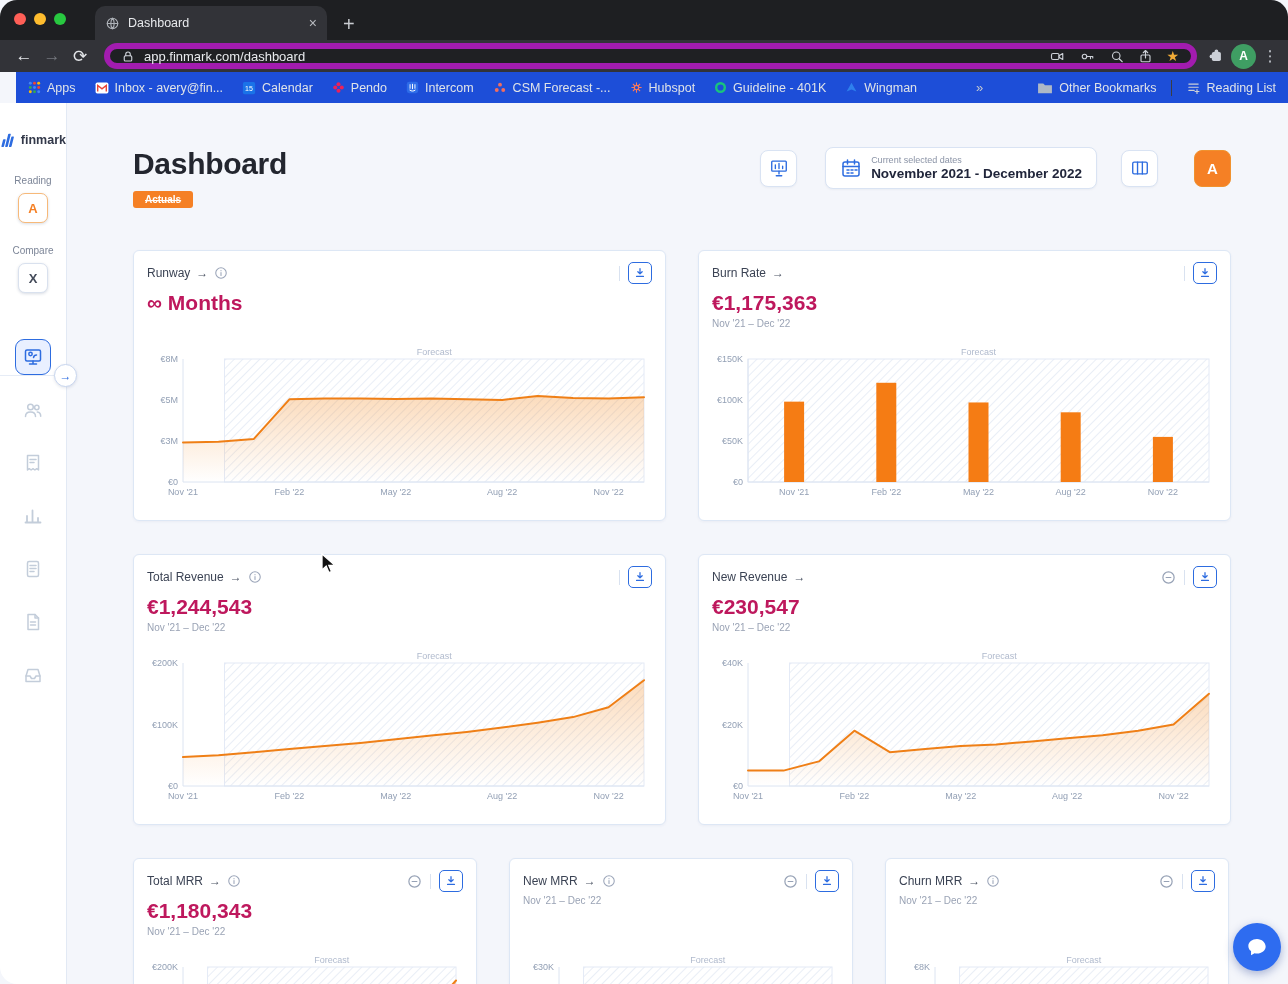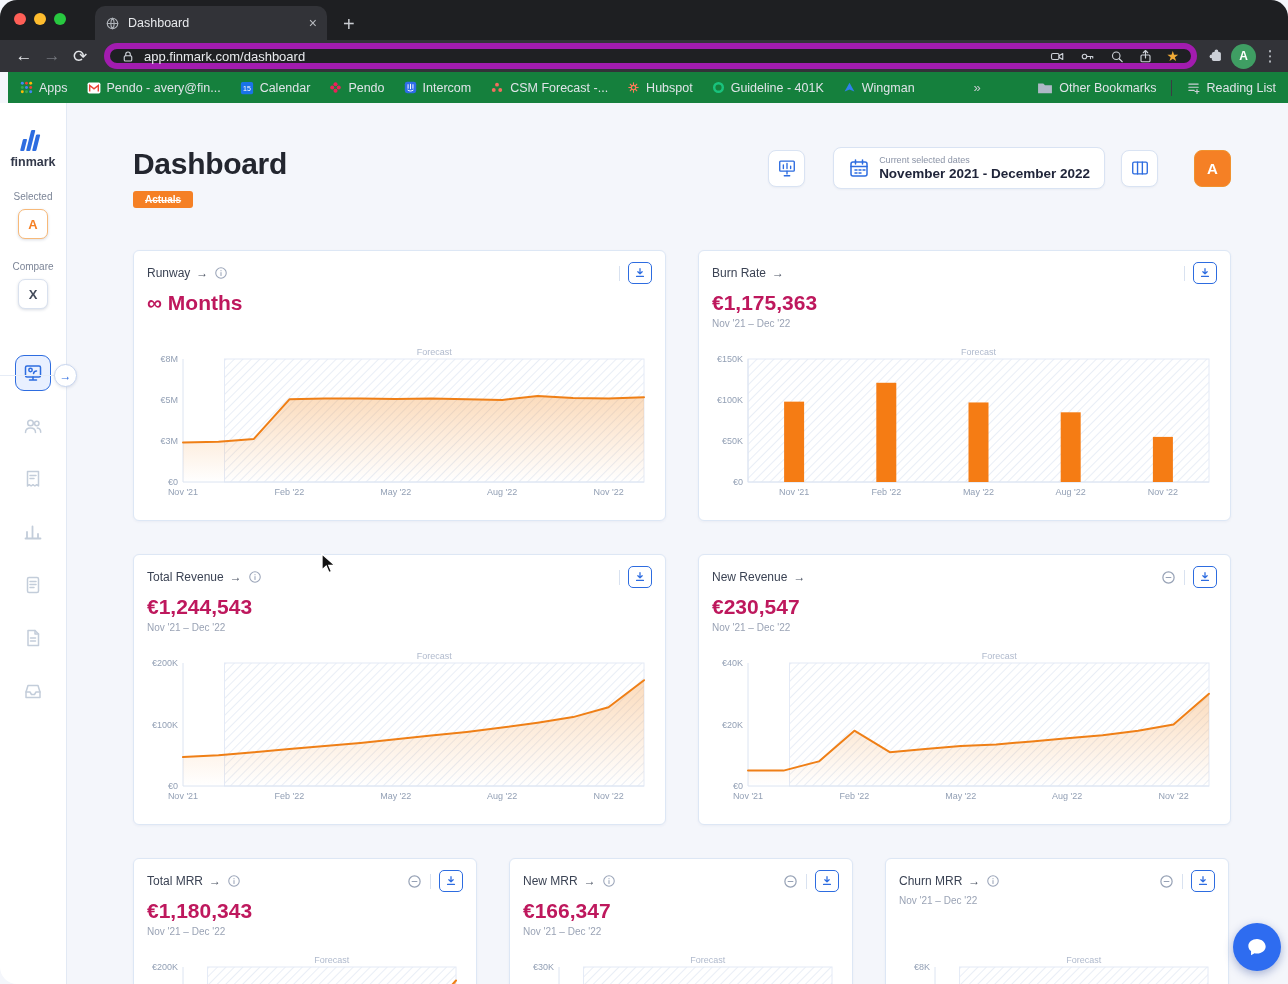--- a/index.html
+++ b/index.html
@@ -18,49 +18,49 @@
   .newtab { color:#c9ccd1; font-size:20px; margin:0 0 6px 16px; line-height:20px; }
   .toolbar { position:absolute; top:40px; left:0; right:0; height:32px; background:#323338; display:flex; align-items:center; padding:0 10px; }
   .navbtn { color:#e4e6e9; font-size:17px; width:28px; text-align:center; }
   .navbtn.dim { color:#74777d; }
   .omnibox { flex:1; height:26px; margin:0 10px; background:#1f2023; border:6px solid #a21caf; border-radius:14px; display:flex; align-items:center; padding:0 12px; gap:10px; }
   .url { color:#e8eaed; font-size:13px; flex:1; white-space:nowrap; }
   .obx-icons { display:flex; align-items:center; gap:13px; color:#ccd0d7; }
   .star { color:#f2ab37; font-size:14px; }
   .chrome-avatar { width:25px; height:25px; border-radius:50%; background:#3f9e63; color:#fff; font-size:12px; font-weight:bold; display:flex; align-items:center; justify-content:center; margin:0 6px; }
   .kebab { color:#ccd0d7; font-size:15px; width:16px; text-align:center; }
-  .bookmarks { position:absolute; top:72px; left:8px; right:0; height:31px; background:#15803d; display:flex; align-items:center; padding:0 12px; gap:19px; color:#dfe3e8; font-size:12.5px; }
+  .bookmarks { position:absolute; top:72px; left:16px; right:0; height:31px; background:#1d4ed8; display:flex; align-items:center; padding:0 12px; gap:19px; color:#dfe3e8; font-size:12.5px; }
   .bm { display:flex; align-items:center; gap:6px; white-space:nowrap; }
   .bm svg { flex:none; }
   .bm-right { margin-left:auto; display:flex; align-items:center; gap:14px; }
   .bdiv { width:1px; height:16px; background:#3a3d43; }
   .chev { color:#c6cad0; font-size:13px; margin-left:40px; }
 
   
   .app { position:absolute; top:103px; left:0; right:0; bottom:0; background:#f4f6fb; display:flex; }
   .sidebar { width:67px; background:#fff; border-right:1px solid #e2e9f4; position:relative; flex:none; }
-  .brand { margin-top:24px; display:flex; flex-direction:column; align-items:center; gap:2px; }
+  .brand { margin-top:24px; display:flex; flex-direction:row; align-items:center; gap:2px; }
   .brand-name { font-size:12.5px; font-weight:bold; color:#33394a; }
   .side-label { margin-top:22px; text-align:center; font-size:10px; color:#7c8597; }
   .side-avatar { width:30px; height:30px; margin:7px auto 0; border-radius:7px; background:#fff; display:flex; align-items:center; justify-content:center; font-size:13px; font-weight:bold; box-shadow:0 1px 3px rgba(40,60,100,.18); }
   .av-a { color:#f58025; border:1.5px solid #f7b979; }
   .av-x { color:#444b5a; border:1px solid #d9e1ee; }
   .side-rule { position:absolute; left:0; right:0; top:272px; height:1px; background:#e6ecf6; }
   .expander { position:absolute; top:261px; left:54px; width:23px; height:23px; border-radius:50%; background:#fff; border:1px solid #c8d6ef; color:#2d6ce0; font-size:12px; display:flex; align-items:center; justify-content:center; z-index:5; box-shadow:0 1px 3px rgba(40,60,100,.12); }
   .nav-items { margin-top:46px; display:flex; flex-direction:column; align-items:center; gap:17px; }
   .nav-ico { width:36px; height:36px; border-radius:9px; display:flex; align-items:center; justify-content:center; color:#c3cdda; }
   .nav-ico.active { background:#e9f0ff; border:1.5px solid #2d6ce0; color:#2d6ce0; }
 
   .main { flex:1; padding:0 57px 0 66px; position:relative; overflow:hidden; }
   .page-head { margin-top:44px; display:flex; justify-content:space-between; align-items:flex-start; }
   h1.page-title { font-size:30px; font-weight:800; color:#23262f; letter-spacing:-.3px; }
   .badge { display:inline-block; margin-top:10px; background:#f58025; color:#fff; font-size:10px; font-weight:bold; padding:3px 12px; border-radius:3px; text-decoration:line-through; }
   .head-controls { display:flex; align-items:center; }
   .ibtn { width:37px; height:37px; background:#fff; border:1px solid #d9e3f3; border-radius:8px; display:flex; align-items:center; justify-content:center; color:#2d6ce0; box-shadow:0 1px 2px rgba(40,60,100,.05); }
-  .datebox { margin:0 16px 0 28px; height:42px; background:#fff; border:1px solid #d9e3f3; border-radius:8px; display:flex; align-items:center; gap:9px; padding:0 14px; box-shadow:0 1px 2px rgba(40,60,100,.05); }
+  .datebox { margin:0 24px 0 28px; height:42px; background:#fff; border:1px solid #d9e3f3; border-radius:8px; display:flex; align-items:center; gap:9px; padding:0 14px; box-shadow:0 1px 2px rgba(40,60,100,.05); }
   .date-caption { font-size:9px; color:#8a93a6; }
   .date-range { font-size:13.5px; font-weight:bold; color:#20253a; margin-top:1px; }
   .hdr-avatar { width:37px; height:37px; margin-left:36px; border-radius:8px; background:#f58025; border:1px solid #f0922f; color:#fff; font-weight:bold; font-size:15px; display:flex; align-items:center; justify-content:center; }
 
   .cards { margin-top:42px; display:flex; flex-direction:column; gap:33px; }
   .row { display:flex; gap:32px; }
   .card { background:#fff; border:1px solid #dde7f5; border-radius:6px; height:271px; padding:11px 13px 0; display:flex; flex-direction:column; box-shadow:0 1px 3px rgba(30,60,120,.05); }
   .card.wide { width:533px; }
   .card.third { width:344px; }
   .chead { display:flex; align-items:center; justify-content:space-between; }
@@ -156,21 +156,21 @@
             <circle cx="11.5" cy="11.5" r="1.6" fill="#4285f4"></circle>
           </g>
         </svg>
       <span>Apps</span>
     </div>
     <div class="bm">
       <svg width="14" height="12" viewBox="0 0 16 14">
           <rect x="0.5" y="0.5" width="15" height="13" rx="2" fill="#fff"></rect>
           <path d="M3 11V4l5 4 5-4v7" stroke="#ea4335" stroke-width="1.6" fill="none"></path>
         </svg>
-      <span>Pendo - avery@fin...</span>
+      <span>Inbox - avery@fin...</span>
     </div>
     <div class="bm">
       <svg width="14" height="14" viewBox="0 0 16 16">
           <rect x="1" y="1" width="14" height="14" rx="2" fill="#1a73e8"></rect>
           <text x="8" y="11.5" fill="#fff" font-size="8" text-anchor="middle">15</text>
         </svg>
       <span>Calendar</span>
     </div>
     <div class="bm">
       <svg width="13" height="13" viewBox="0 0 16 16">
@@ -245,21 +245,21 @@
       <div class="brand">
         <svg width="30" height="26" viewBox="0 0 30 26">
             <g fill="#2d6ce0" transform="skewX(-14)">
               <rect x="8" y="12" width="4.2" height="12" rx="1"></rect>
               <rect x="14" y="3" width="4.2" height="21" rx="1"></rect>
               <rect x="20" y="7.5" width="4.2" height="16.5" rx="1"></rect>
             </g>
           </svg>
         <span class="brand-name">finmark</span>
       </div>
-      <div class="side-label">Selected</div>
+      <div class="side-label">Reading</div>
       <div class="side-avatar av-a">A</div>
       <div class="side-label">Compare</div>
       <div class="side-avatar av-x">X</div>
       <div class="side-rule"></div>
       <div class="expander">→</div>
       <div class="nav-items">
         <div class="nav-ico active">
           <svg class="line-ic" width="20" height="20" viewBox="0 0 20 20">
               <rect x="2.5" y="3" width="15" height="11" rx="1.5"></rect>
               <circle cx="7.5" cy="7" r="1.7"></circle>
@@ -607,21 +607,20 @@
                     <path d="M5.5 8h5"></path>
                   </svg>
                 <span class="vdiv"></span>
                 <button class="dl">
                     <svg class="line-ic" width="12" height="12" viewBox="0 0 14 14">
                       <path d="M7 2v6M4.5 5.5L7 8l2.5-2.5M3 11h8"></path>
                     </svg>
                   </button>
               </div>
             </div>
-            <div class="cval">€166,347</div>
             <div class="csub">Nov '21 – Dec '22</div>
             <svg class="chart" width="317" height="158">
                 <defs>
                   <pattern id="h5" width="6" height="6" patternUnits="userSpaceOnUse" patternTransform="rotate(45)">
                     <line x1="0" y1="0" x2="0" y2="6" stroke="#dde5f2" stroke-width="1.3"></line>
                   </pattern>
                   <linearGradient id="g5" x1="0" y1="0" x2="0" y2="1">
                     <stop offset="0%" stop-color="rgba(243,138,35,0.30)"></stop>
                     <stop offset="100%" stop-color="rgba(243,138,35,0)"></stop>
                   </linearGradient>

